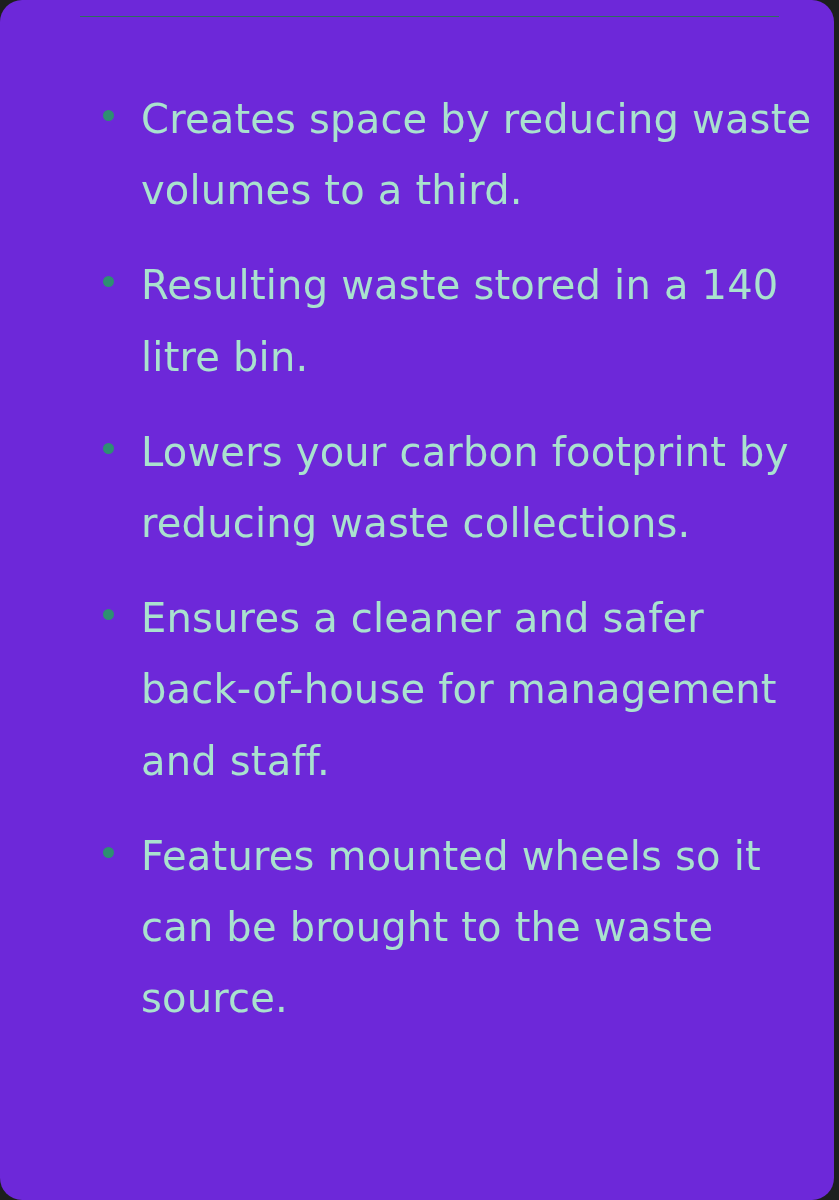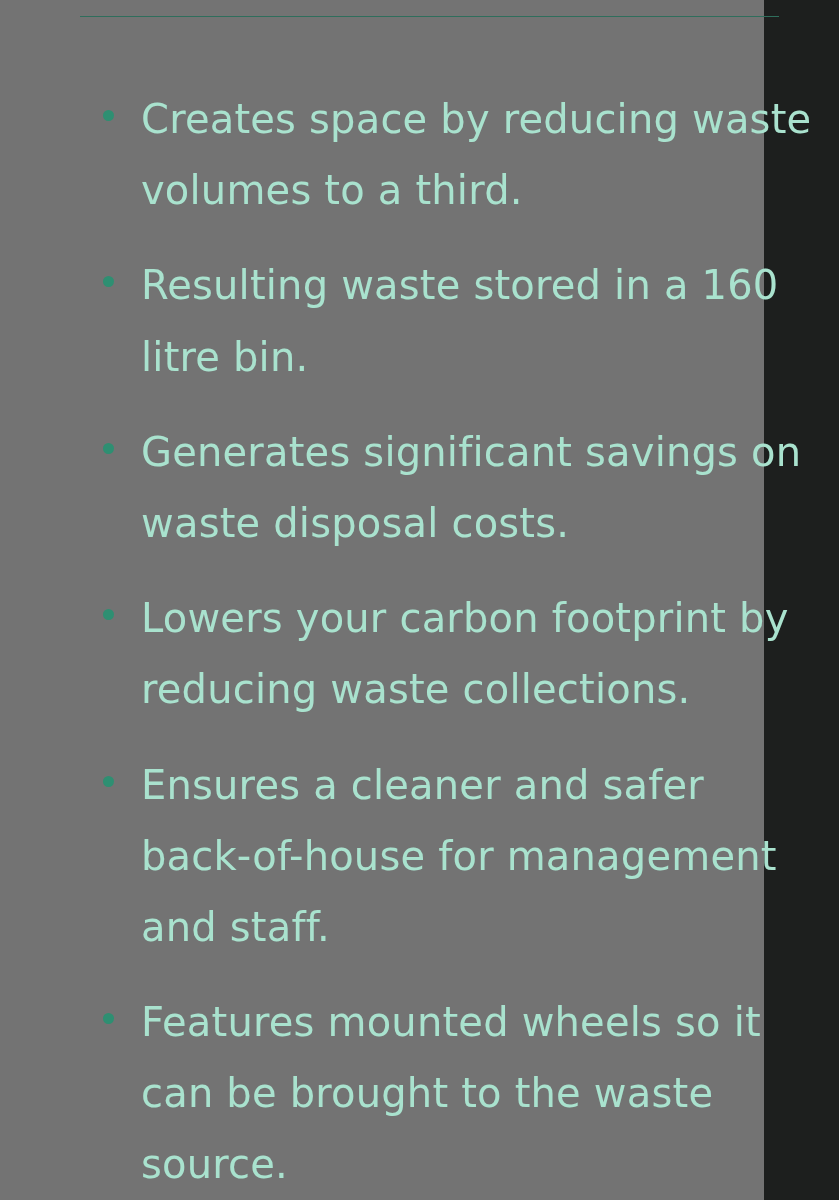--- a/index.html
+++ b/index.html
@@ -9,24 +9,25 @@
   }
   body {
     width: 839px;
     height: 1200px;
     overflow: hidden;
     font-family: "DejaVu Sans", sans-serif;
     color: #a8e0cc;
   }
   .page {
     position: relative;
-    width: 764px;
+    width: 834px;
     height: 1200px;
-    background: #737373;
+    background: #6d28d9;
     box-sizing: border-box;
+    border-radius: 22px;
   }
   .divider {
     position: absolute;
     top: 16px;
     left: 80px;
     width: 699px;
     height: 1px;
     background: #2f6e5c;
   }
   .benefits-list {
@@ -68,25 +69,21 @@
 
   <div class="divider"></div>
 
   <ul class="benefits-list">
     <li class="benefit-item">
       <span class="bullet"></span>
       <span class="benefit-text">Creates space by reducing waste volumes to a third.</span>
     </li>
     <li class="benefit-item">
       <span class="bullet"></span>
-      <span class="benefit-text">Resulting waste stored in a 160 litre bin.</span>
-    </li>
-    <li class="benefit-item">
-      <span class="bullet"></span>
-      <span class="benefit-text">Generates significant savings on waste disposal costs.</span>
+      <span class="benefit-text">Resulting waste stored in a 140 litre bin.</span>
     </li>
     <li class="benefit-item">
       <span class="bullet"></span>
       <span class="benefit-text">Lowers your carbon footprint by reducing waste collections.</span>
     </li>
     <li class="benefit-item">
       <span class="bullet"></span>
       <span class="benefit-text">Ensures a cleaner and safer back-of-house for management and staff.</span>
     </li>
     <li class="benefit-item">

